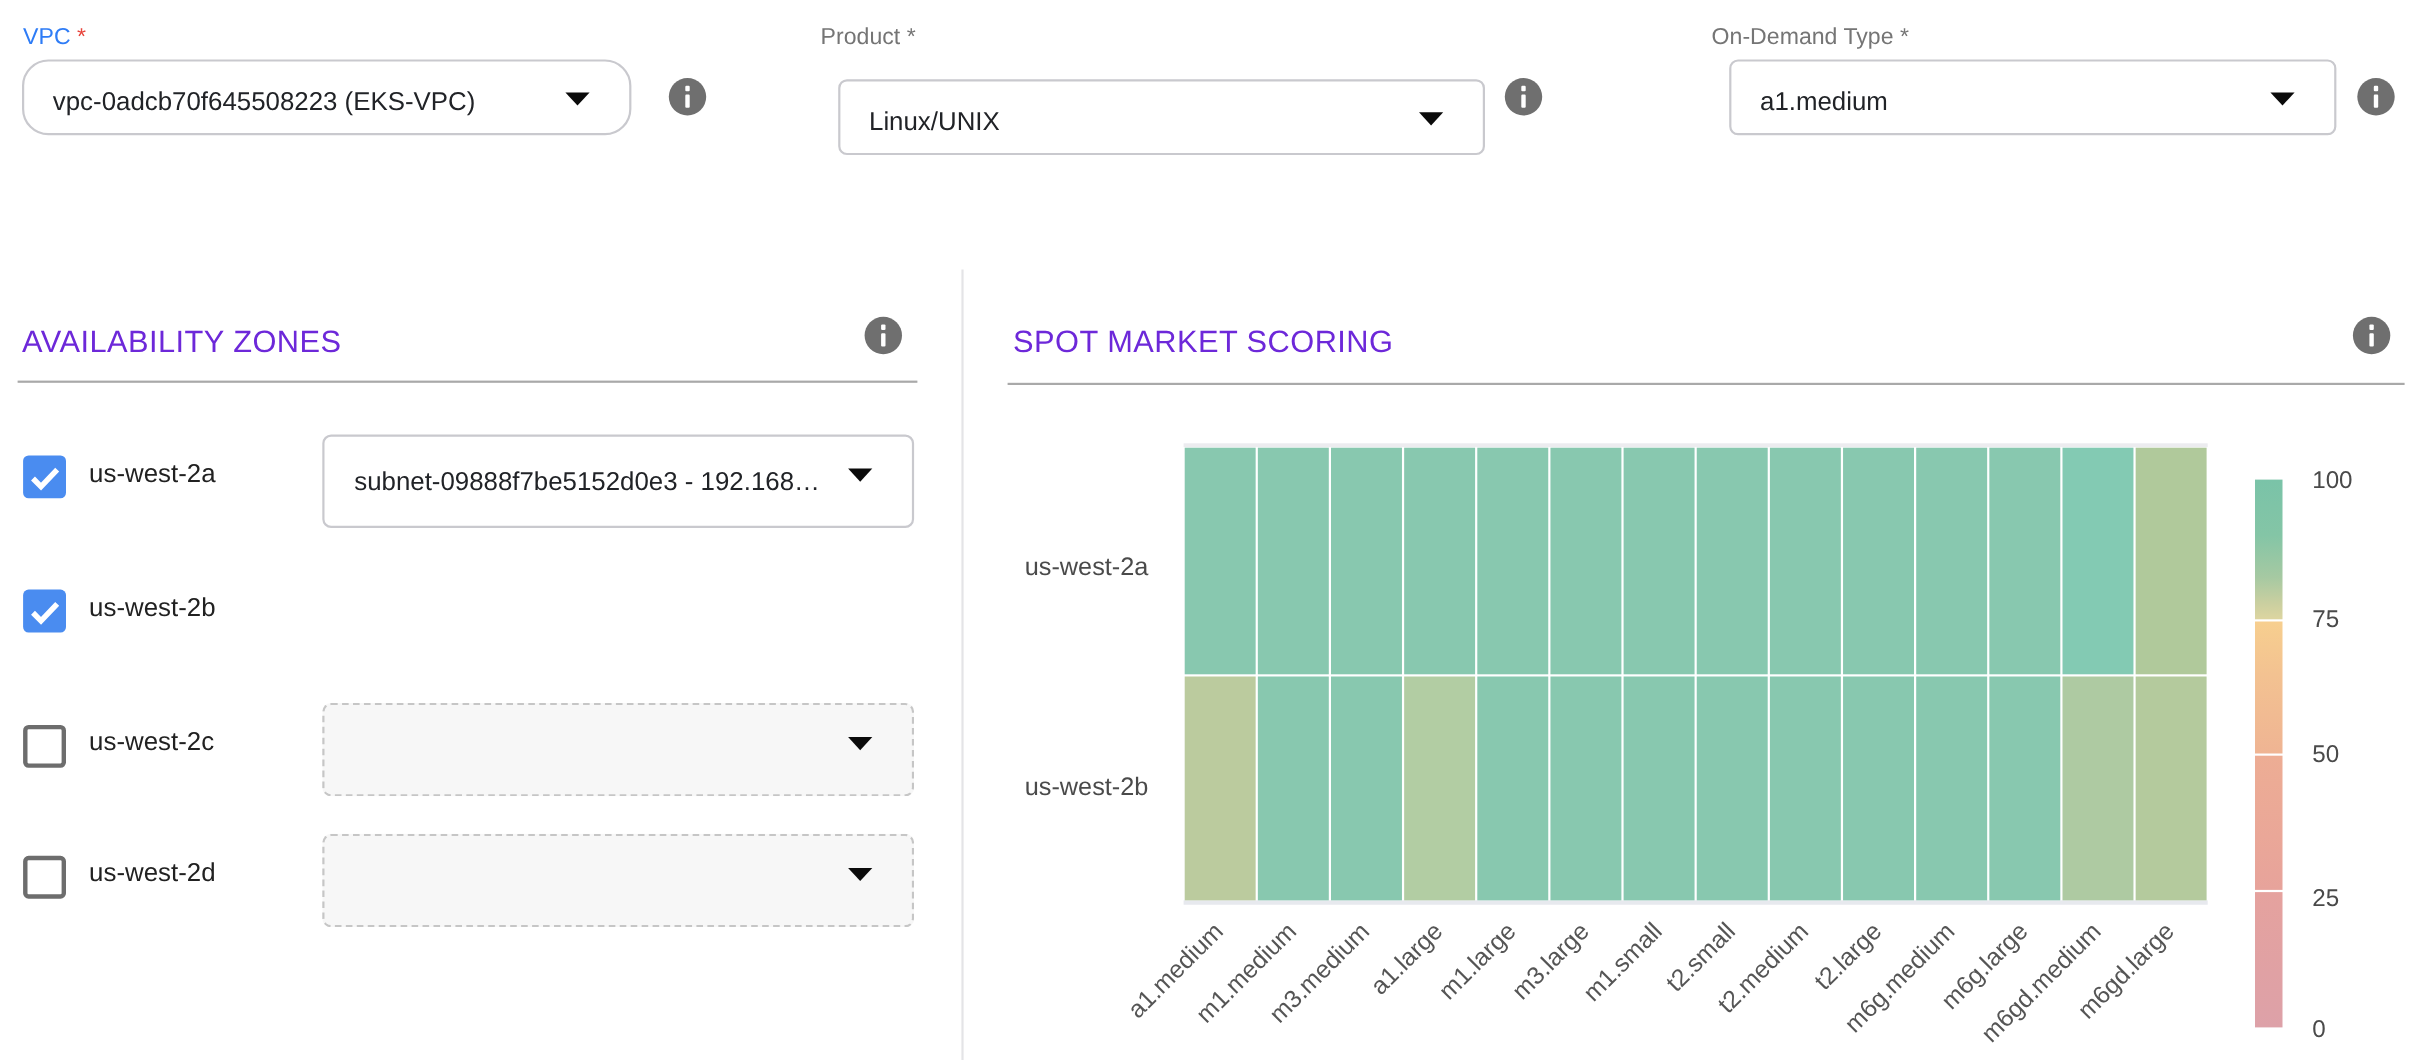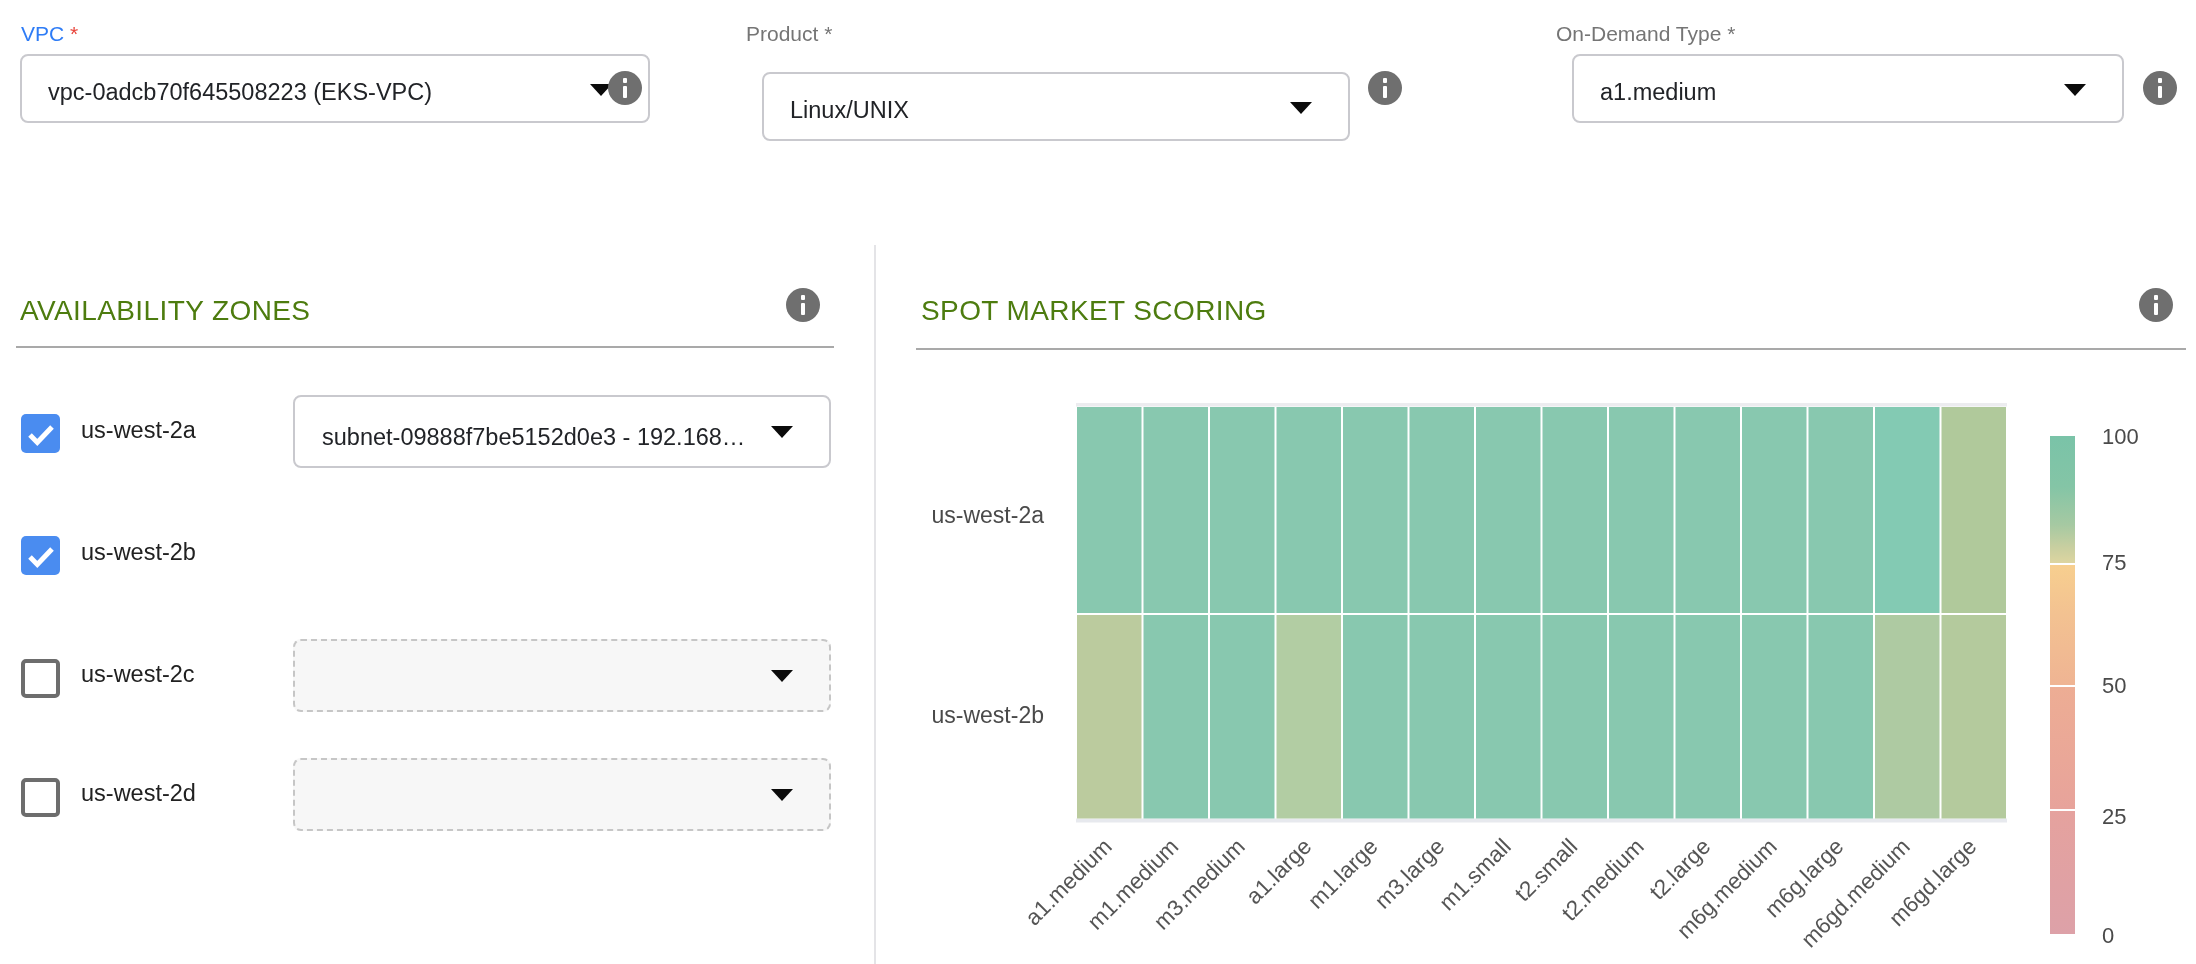--- a/index.html
+++ b/index.html
@@ -7,40 +7,40 @@
         font-family:Liberation Sans, sans-serif;overflow:hidden;}
   .lbl{position:absolute;font-size:21px;color:#757575;white-space:nowrap;}
   .sel{position:absolute;height:69px;border:2px solid #c9c9ce;border-radius:8px;
        box-sizing:border-box;background:#fff;}
   .sel .txt{position:absolute;left:26px;top:0;line-height:72px;font-size:23.5px;color:#212327;white-space:nowrap;}
   .caret{position:absolute;width:0;height:0;border-left:11px solid transparent;
          border-right:11px solid transparent;border-top:12px solid #0b0b0b;}
   .info{position:absolute;width:34px;height:34px;border-radius:50%;background:#6f6f6f;}
   .info:before{content:"";position:absolute;left:14.7px;top:6.5px;width:4.6px;height:5.5px;background:#fff;border-radius:1px;}
   .info:after{content:"";position:absolute;left:14.7px;top:15px;width:4.6px;height:12px;background:#fff;border-radius:1px;}
-  .hd{position:absolute;font-size:28px;color:#4d7c0f;letter-spacing:0.4px;white-space:nowrap;}
+  .hd{position:absolute;font-size:28px;color:#6d28d9;letter-spacing:0.4px;white-space:nowrap;}
   .hr{position:absolute;height:1.6px;background:#a9a9a9;}
   .cb{position:absolute;width:39px;height:39px;border-radius:5px;box-sizing:border-box;}
   .cb.on{background:#4a8cf0;}
   .cb.off{border:4px solid #6d6d6d;background:#fff;width:39px;height:39px;}
   .azlbl{position:absolute;font-size:23.5px;color:#212121;white-space:nowrap;}
-  .ssel{position:absolute;left:293px;width:538px;height:73px;border:2px solid #c9c9ce;
+  .ssel{position:absolute;left:293px;width:538px;height:85px;border:2px solid #c9c9ce;
         border-radius:8px;box-sizing:border-box;background:#fff;}
   .ssel .txt{position:absolute;left:27px;top:0;line-height:80px;font-size:23.5px;color:#212327;white-space:nowrap;}
   .ssel.empty{border:2px dashed #c6c6c6;background:#f7f7f7;}
   .scaret{position:absolute;width:0;height:0;border-left:11px solid transparent;
           border-right:11px solid transparent;border-top:12px solid #0b0b0b;}
   .vdiv{position:absolute;left:874px;top:245px;width:2px;height:719px;background:#e4e4e7;}
 </style>
 </head>
 <body>
 <div id="page">
 
   <div class="lbl" style="left:21px;top:22px;color:#2e7cf6;">VPC <span style="color:#e8453c;">*</span></div>
-  <div class="sel" style="left:20px;top:54px;width:630px;">
+  <div class="sel" style="left:20px;top:54px;width:554px;border-radius:24px;">
     <div class="txt">vpc-0adcb70f645508223 (EKS-VPC)</div>
     <div class="caret" style="right:36px;top:28px;"></div>
   </div>
   <div class="info" style="left:608px;top:71px;"></div>
 
   <div class="lbl" style="left:746px;top:22px;">Product *</div>
   <div class="sel" style="left:762px;top:72px;width:588px;">
     <div class="txt">Linux/UNIX</div>
     <div class="caret" style="right:36px;top:28px;"></div>
   </div>

